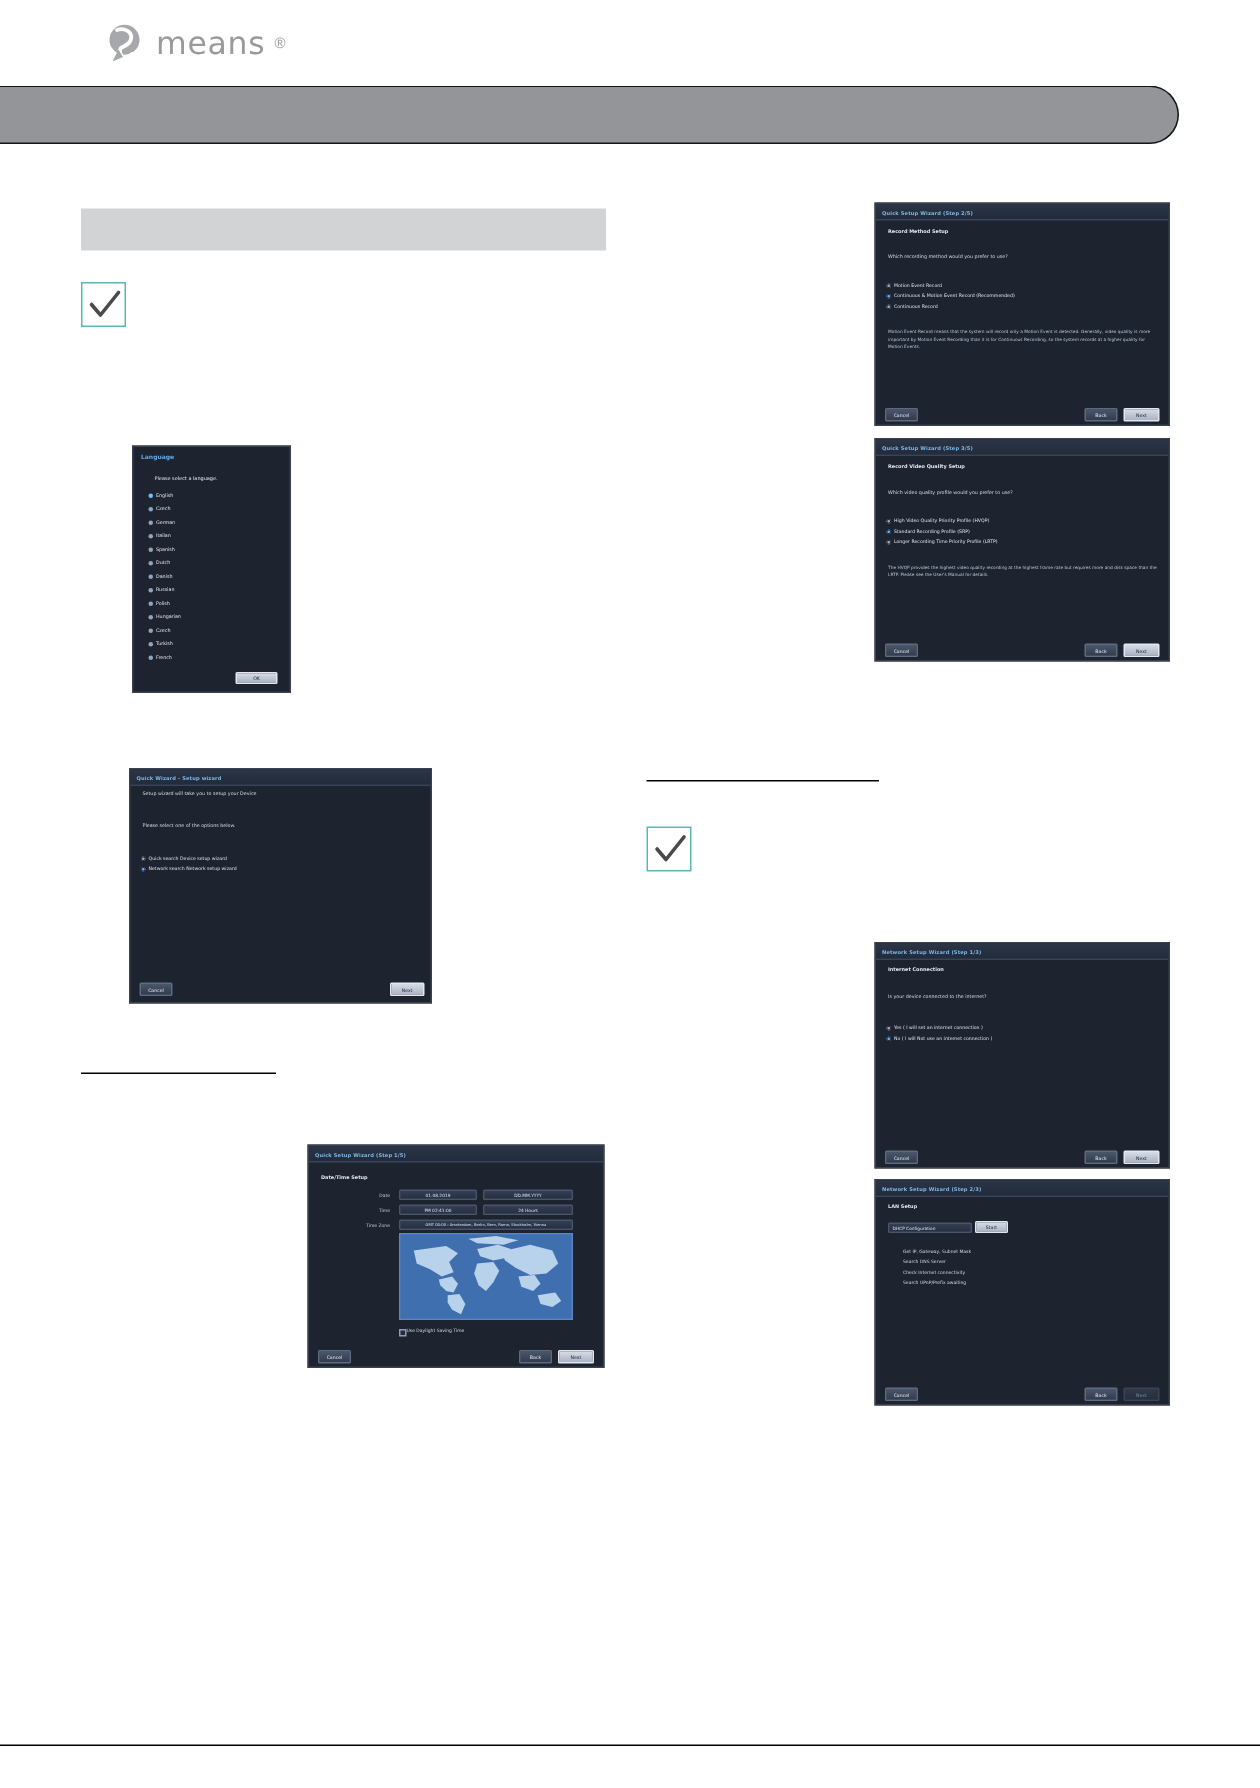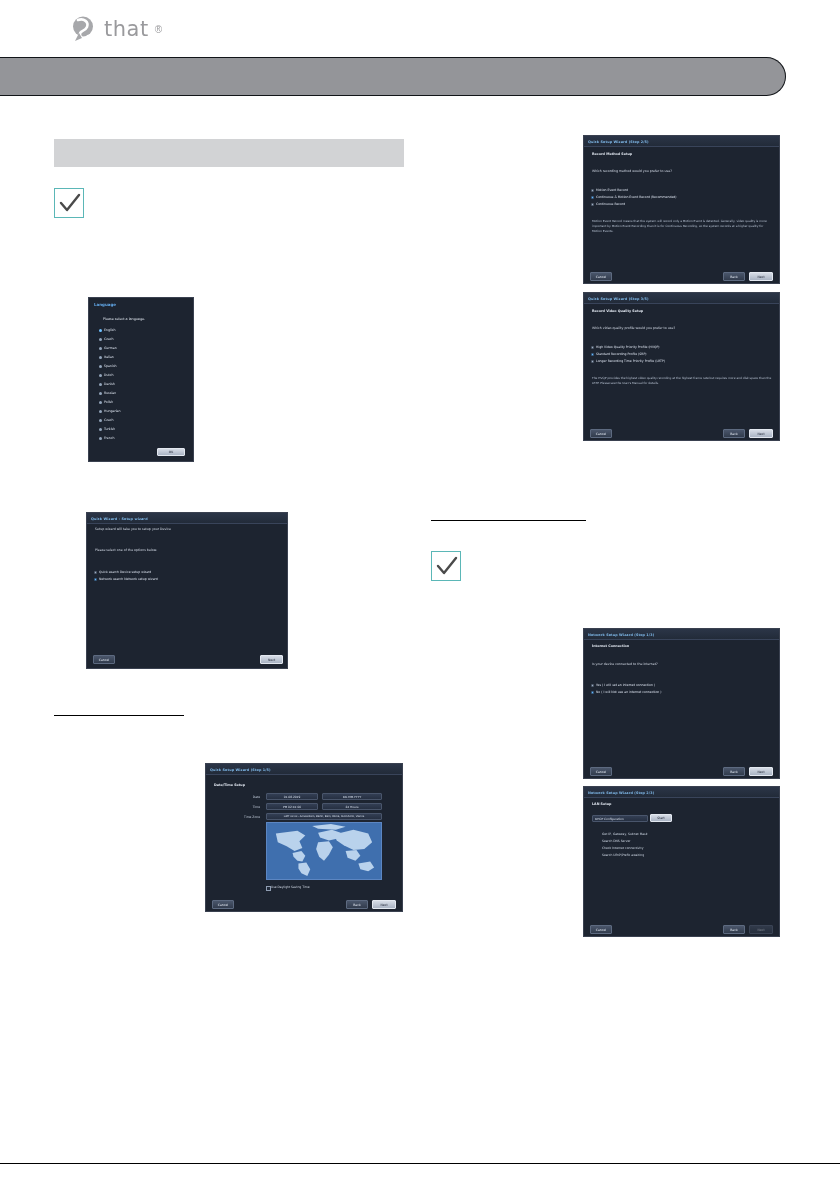--- a/index.html
+++ b/index.html
@@ -148,21 +148,21 @@
 <div class="page">
 
   <div class="logo-wrap">
     <span class="logo-mark">
       <svg viewBox="0 0 26 28" width="26" height="28" aria-hidden="true">
         <circle cx="11" cy="11.5" r="10" fill="#a7a8ab"></circle>
         <path d="M6 5 C12 3, 17 7, 15 12 C13 17, 7 15, 8 20 C9 25, 14 24, 16 21" fill="none" stroke="#ffffff" stroke-width="2.6" stroke-linecap="round"></path>
         <path d="M7 18 L3 26 L10 23 Z" fill="#a7a8ab"></path>
       </svg>
     </span>
-    <span class="logo-word">that</span>
+    <span class="logo-word">means</span>
     <span class="logo-dot">®</span>
   </div>
 
   <div class="banner">
     <span class="banner-title"></span>
   </div>
 
   <div class="sect-bar">
     <span class="sect-bar-text"></span>
   </div>

